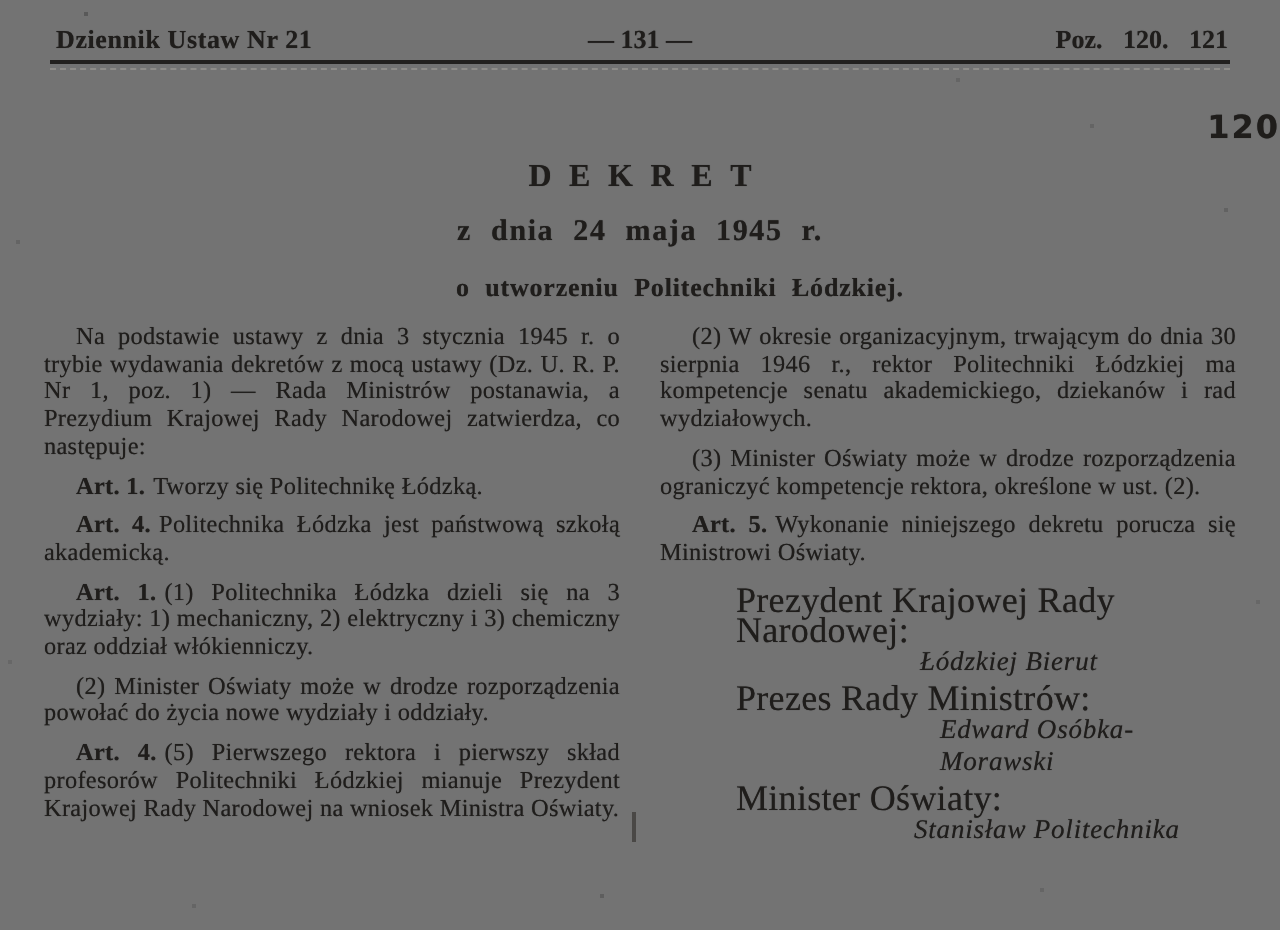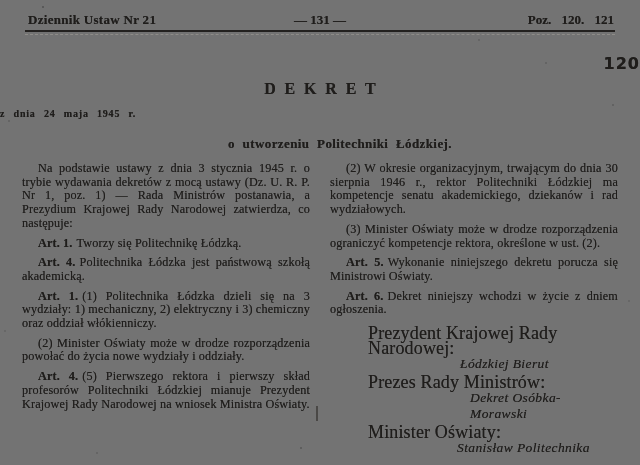--- a/index.html
+++ b/index.html
@@ -25,22 +25,22 @@
   
   .item-number {
     position: absolute; top: 42px; left: 0; width: 100%; text-align: right;
     font-family: "DejaVu Sans", sans-serif; font-weight: bold; font-size: 16px; letter-spacing: 1px; margin-top: 12px;
   }
   .decree-title {
     position: absolute; top: 80px; left: 0; width: 100%; text-align: center;
     font-weight: bold; font-size: 16px; letter-spacing: 0.55em; text-indent: 0.55em;
   }
   .decree-date {
-    position: absolute; top: 108px; left: 0; width: 100%; text-align: left;
-    font-weight: bold; font-size: 10px; letter-spacing: 0.8px; word-spacing: 5px;
+    position: absolute; top: 108px; left: 0; width: 100%; text-align: center;
+    font-weight: bold; font-size: 15px; letter-spacing: 0.8px; word-spacing: 5px;
   }
   .decree-subject {
     position: absolute; top: 136px; left: 0; width: 100%; text-align: center;
     font-weight: bold; font-size: 13px; letter-spacing: 0.4px; word-spacing: 4px; padding-left: 20px;
   }
 
   
   .columns { position: absolute; top: 162px; left: 22px; width: 596px; display: flex; gap: 20px; }
   .col { width: 288px; font-size: 12.2px; line-height: 13.7px; text-align: justify; letter-spacing: 0.15px; }
   .col p { margin: 0 0 6px 0; text-indent: 16px; }
@@ -98,30 +98,29 @@
       <p><span class="art">Art. 4.</span><span>Politechnika Łódzka jest państwową szkołą akademicką.</span></p>
       <p><span class="art">Art. 1.</span><span>(1) Politechnika Łódzka dzieli się na 3 wydziały: 1) mechaniczny, 2) elektryczny i 3) chemiczny oraz oddział włókienniczy.</span></p>
       <p><span>(2) Minister Oświaty może w drodze rozporządzenia powołać do życia nowe wydziały i oddziały.</span></p>
       <p><span class="art">Art. 4.</span><span>(5) Pierwszego rektora i pierwszy skład profesorów Politechniki Łódzkiej mianuje Prezydent Krajowej Rady Narodowej na wniosek Ministra Oświaty.</span></p>
     </div>
 
     <div class="col">
       <p><span>(2) W okresie organizacyjnym, trwającym do dnia 30 sierpnia 1946 r., rektor Politechniki Łódzkiej ma kompetencje senatu akademickiego, dziekanów i rad wydziałowych.</span></p>
       <p><span>(3) Minister Oświaty może w drodze rozporządzenia ograniczyć kompetencje rektora, określone w ust. (2).</span></p>
       <p><span class="art">Art. 5.</span><span>Wykonanie niniejszego dekretu porucza się Ministrowi Oświaty.</span></p>
-      <p><span class="art">Art. 6.</span><span>Dekret niniejszy wchodzi w życie z dniem ogłoszenia.</span></p>
 
       <div class="signatures">
         <div class="sig">
           <div class="sig-title">Prezydent Krajowej Rady Narodowej:</div>
           <div class="sig-name">Łódzkiej Bierut</div>
         </div>
         <div class="sig">
           <div class="sig-title">Prezes Rady Ministrów:</div>
-          <div class="sig-name">Dekret Osóbka-Morawski</div>
+          <div class="sig-name">Edward Osóbka-Morawski</div>
         </div>
         <div class="sig">
           <div class="sig-title">Minister Oświaty:</div>
           <div class="sig-name">Stanisław Politechnika</div>
         </div>
       </div>
     </div>
 
   </div>
 

